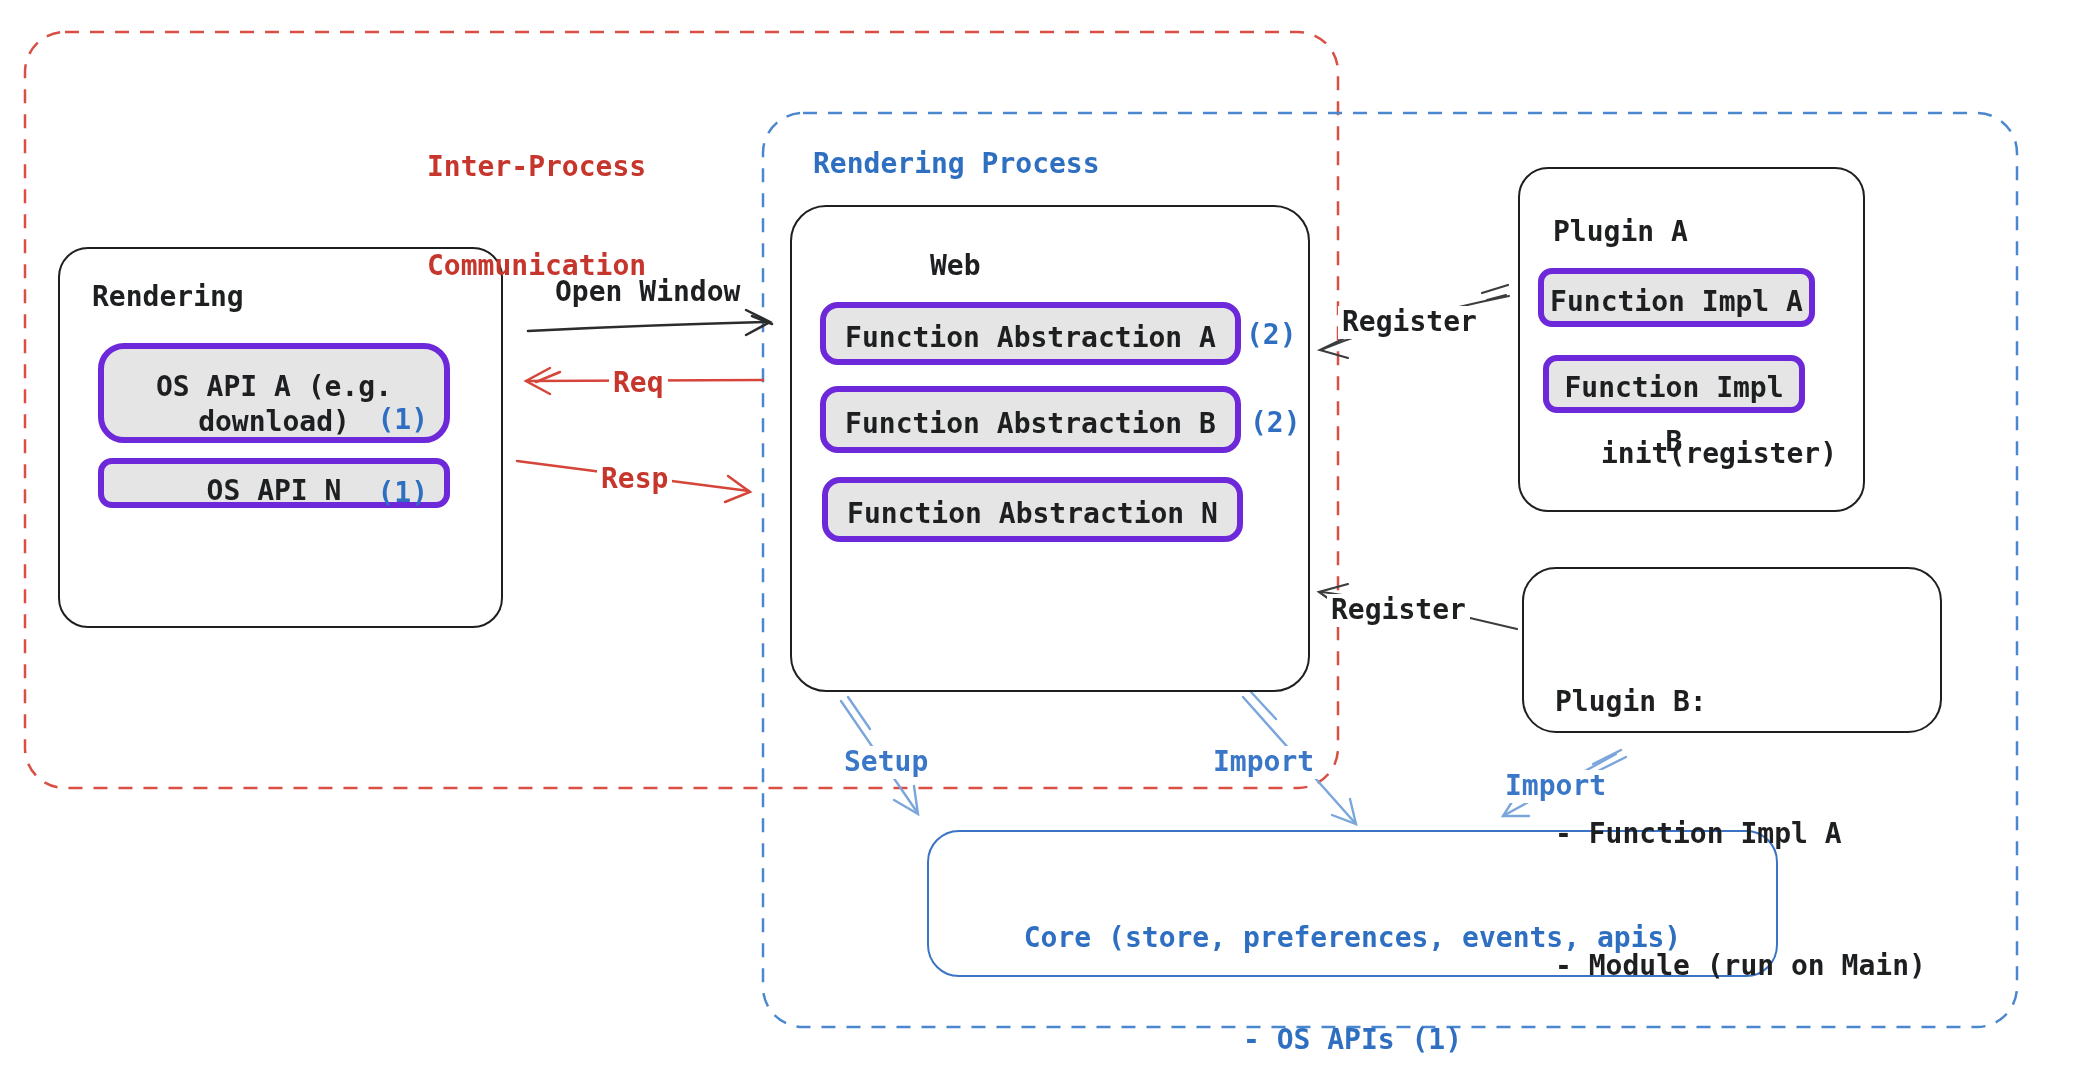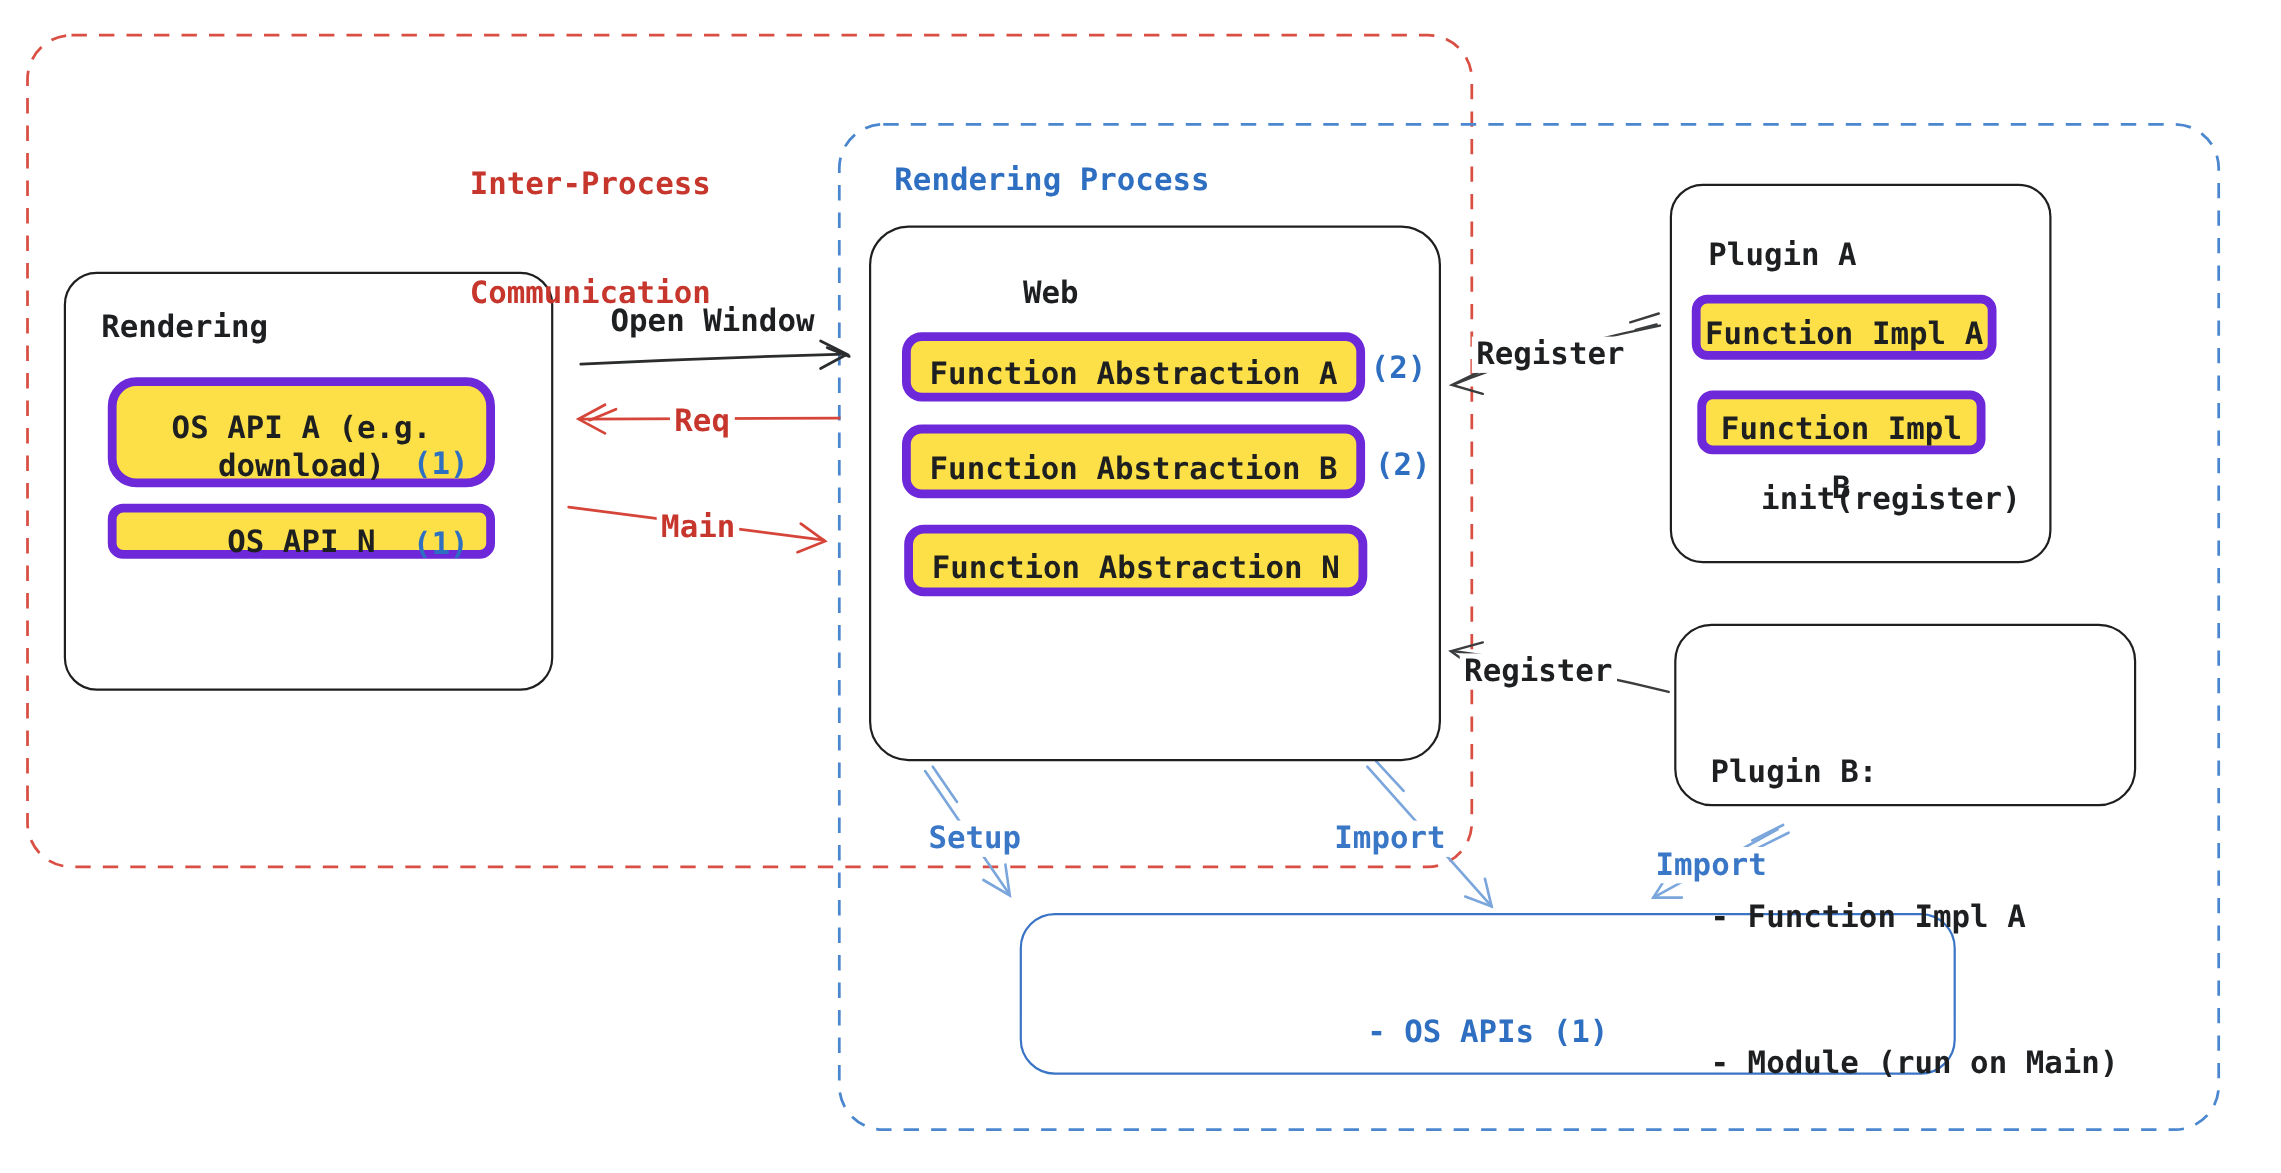--- a/index.html
+++ b/index.html
@@ -3,21 +3,21 @@
 <meta charset="utf-8">
 <style>
   html,body{margin:0;padding:0;background:#ffffff;}
   .stage{
     position:relative;width:2074px;height:1066px;background:#ffffff;overflow:hidden;
     font-family:"DejaVu Sans Mono", monospace;font-weight:bold;
   }
   .stage *{box-sizing:border-box;}
   svg.layer{position:absolute;left:0;top:0;z-index:1;}
   .node{position:absolute;background:#ffffff;border:2px solid #1d1f21;z-index:2;}
-  .ibox{position:absolute;background:#fde047;border:8px solid #6d28d9;z-index:3;text-align:center;color:#1d1f21;}
+  .ibox{position:absolute;background:#e5e5e5;border:6px solid #6d28d9;z-index:3;text-align:center;color:#1d1f21;}
   .txt{position:absolute;z-index:4;white-space:pre;color:#1d1f21;font-size:28px;line-height:1.15;}
   .lbl{position:absolute;z-index:5;white-space:pre;background:#ffffff;padding:1px 4px;font-size:28px;line-height:1.1;}
   .blue{color:#2e6fc1;}
   .red{color:#c7362c;}
   .ltblue{color:#3b77c7;}
   .badge{position:absolute;color:#2e6fc1;font-size:28px;z-index:5;white-space:pre;}
   .core-lines{position:absolute;z-index:4;width:851px;text-align:center;color:#2e6fc1;font-size:28px;line-height:34px;white-space:pre;}
   .pb-lines{position:absolute;z-index:4;color:#1d1f21;font-size:28px;line-height:44px;white-space:pre;}
   .ipc-lines{position:absolute;z-index:4;font-size:28px;line-height:33px;white-space:pre;}
 </style>
@@ -115,26 +115,27 @@
 
   <div class="node" style="left:1522px;top:567px;width:420px;height:166px;border-radius:34px;"></div>
   <div class="pb-lines" style="left:1555px;top:592px;">
     <div>Plugin B:</div>
     <div>- Function Impl A</div>
     <div>- Module (run on Main)</div>
   </div>
 
   <div class="node" style="left:927px;top:830px;width:851px;height:147px;border-radius:32px;border-color:#3b74c4;"></div>
   <div class="core-lines" style="left:927px;top:853px;">
+    <div>Core (store, preferences, events, apis)</div>
     <div>- OS APIs (1)</div>
     
   </div>
 
   <div class="lbl" style="left:551px;top:276px;color:#1d1f21;">Open Window</div>
   <div class="lbl red" style="left:609px;top:367px;">Req</div>
-  <div class="lbl red" style="left:597px;top:463px;">Main</div>
+  <div class="lbl red" style="left:597px;top:463px;">Resp</div>
   <div class="lbl" style="left:1338px;top:306px;color:#1d1f21;">Register</div>
   <div class="lbl" style="left:1327px;top:594px;color:#1d1f21;">Register</div>
   <div class="lbl ltblue" style="left:840px;top:746px;">Setup</div>
   <div class="lbl ltblue" style="left:1209px;top:746px;">Import</div>
   <div class="lbl ltblue" style="left:1501px;top:770px;">Import</div>
 
 </div>
 
 </body></html>

